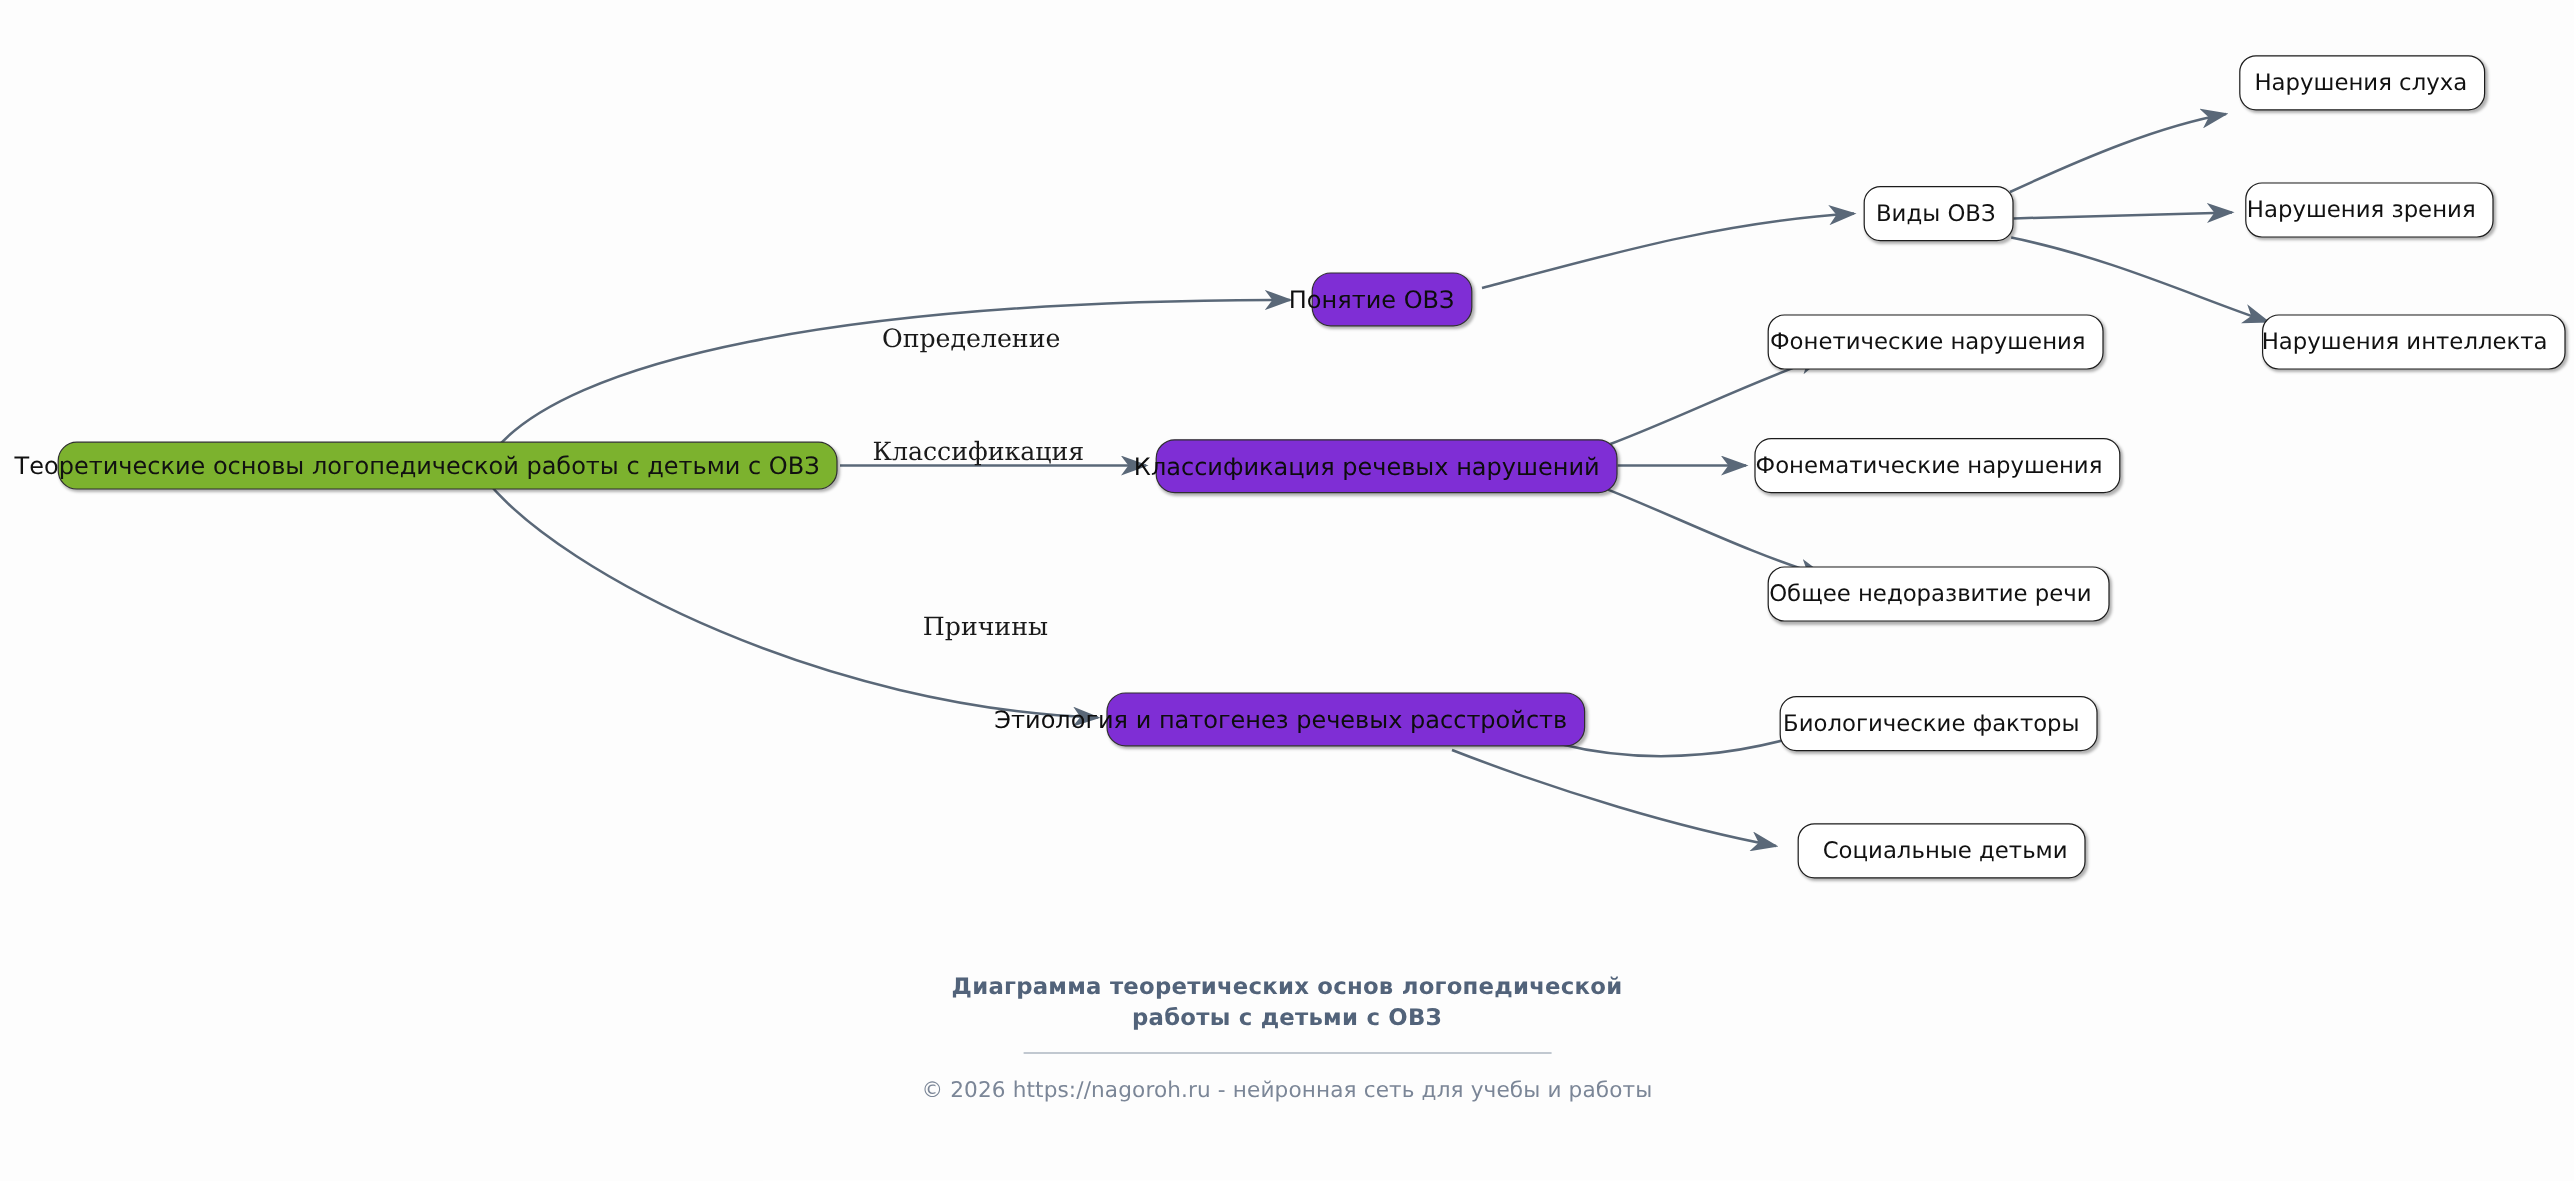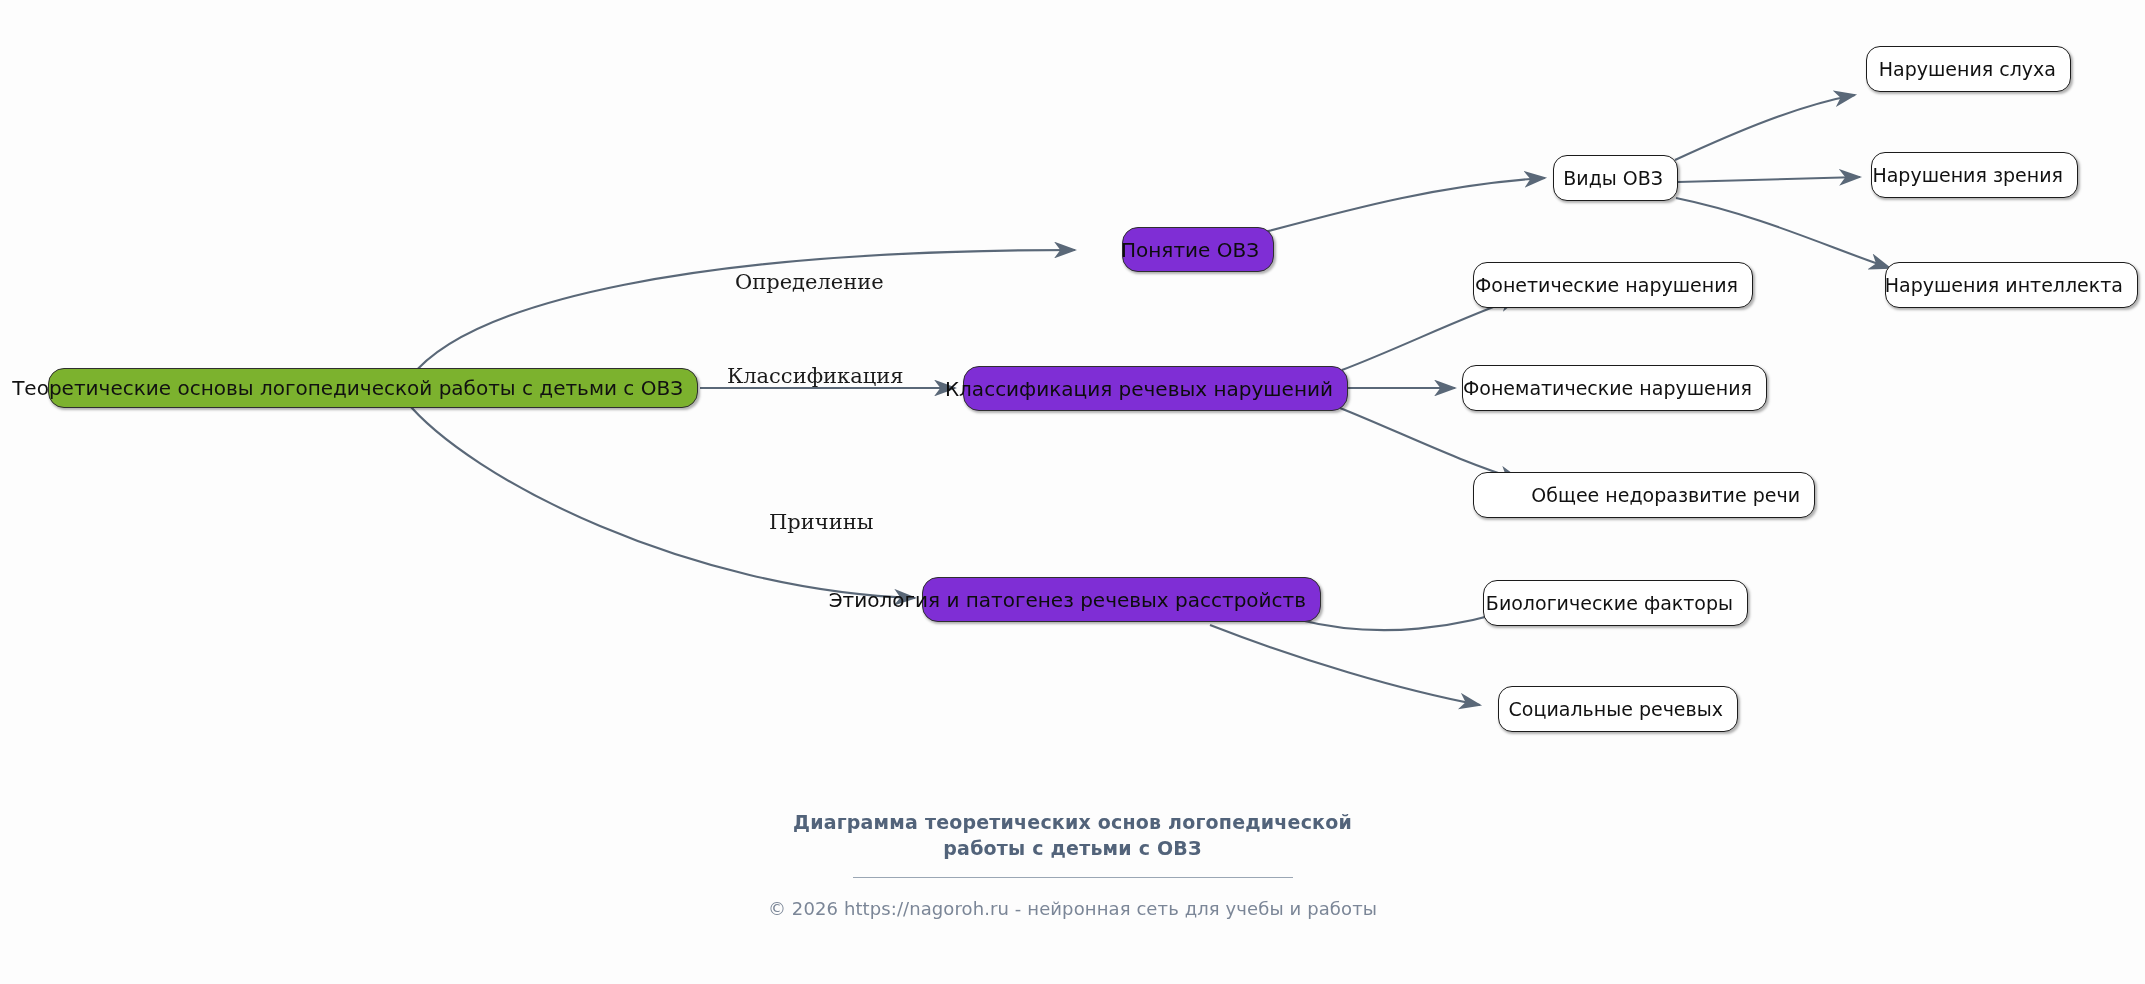--- a/index.html
+++ b/index.html
@@ -124,21 +124,21 @@
 
     <path d="M 1300,620 C 1380,640 1460,628 1525,605" fill="none" stroke="#5a6878" stroke-width="2.1" marker-end="url(#arrow)"></path>
 
     <path d="M 1210,625 C 1300,660 1400,690 1480,705" fill="none" stroke="#5a6878" stroke-width="2.1" marker-end="url(#arrow)"></path>
   </svg>
 
   <div class="node root" style="left:48px; top:368px; width:650px; height:40px;">
     <span>Теоретические основы логопедической работы с детьми с ОВЗ</span>
   </div>
 
-  <div class="node branch" style="left:1122px; top:227px; width:152px; height:45px;">
+  <div class="node branch" style="left:1093px; top:227px; width:134px; height:45px;">
     <span>Понятие ОВЗ</span>
   </div>
 
   <div class="node branch" style="left:963px; top:366px; width:385px; height:45px;">
     <span>Классификация речевых нарушений</span>
   </div>
 
   <div class="node branch" style="left:922px; top:577px; width:399px; height:45px;">
     <span>Этиология и патогенез речевых расстройств</span>
   </div>
@@ -160,30 +160,30 @@
   </div>
 
   <div class="node leaf" style="left:1473px; top:262px; width:280px; height:46px;">
     <span>Фонетические нарушения</span>
   </div>
 
   <div class="node leaf" style="left:1462px; top:365px; width:305px; height:46px;">
     <span>Фонематические нарушения</span>
   </div>
 
-  <div class="node leaf" style="left:1473px; top:472px; width:342px; height:46px;">
+  <div class="node leaf" style="left:1473px; top:472px; width:285px; height:46px;">
     <span>Общее недоразвитие речи</span>
   </div>
 
   <div class="node leaf" style="left:1483px; top:580px; width:265px; height:46px;">
     <span>Биологические факторы</span>
   </div>
 
   <div class="node leaf" style="left:1498px; top:686px; width:240px; height:46px;">
-    <span>Социальные речевых</span>
+    <span>Социальные детьми</span>
   </div>
 
   <div class="edge-label" style="left:735px; top:272px;">Определение</div>
 
   <div class="edge-label" style="left:727px; top:366px;text-align:right;">Классификация</div>
 
   <div class="edge-label" style="left:757px; top:512px;margin-left:12px;">Причины</div>
 
   <div id="footer" style="top:810px;">
     <div id="footer-title">

